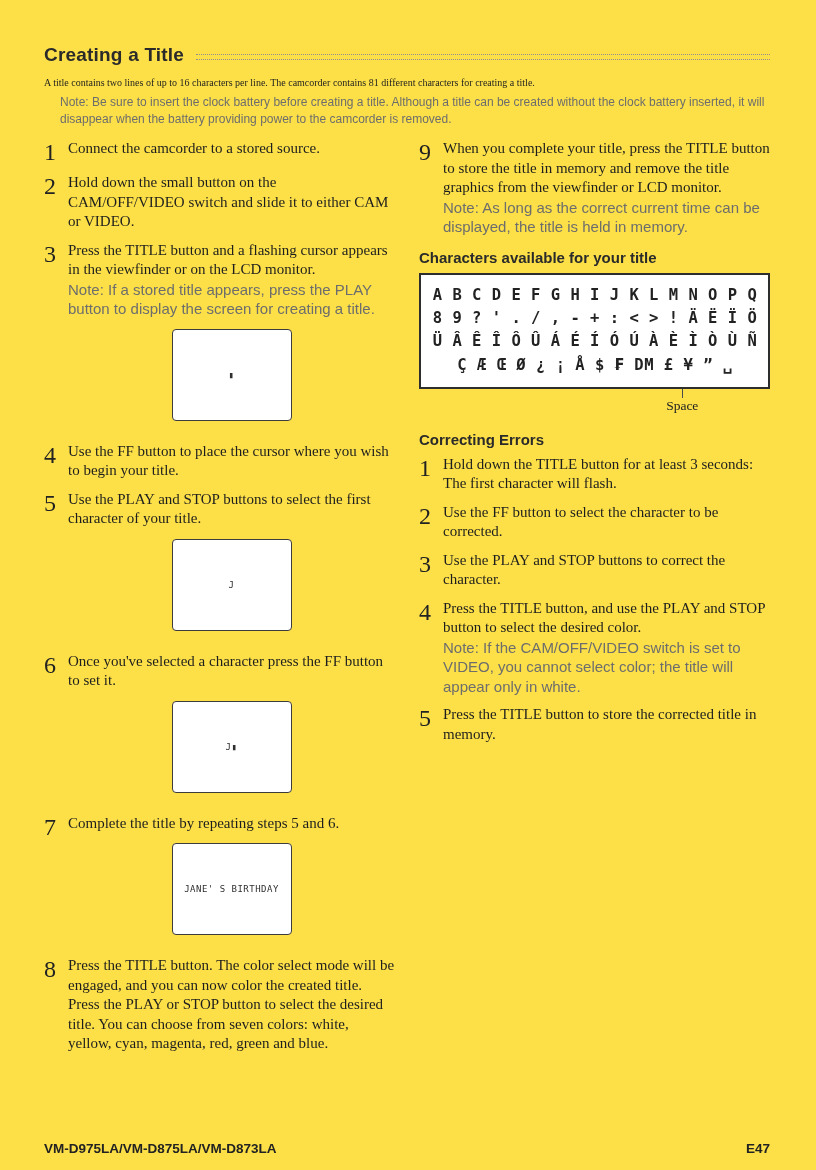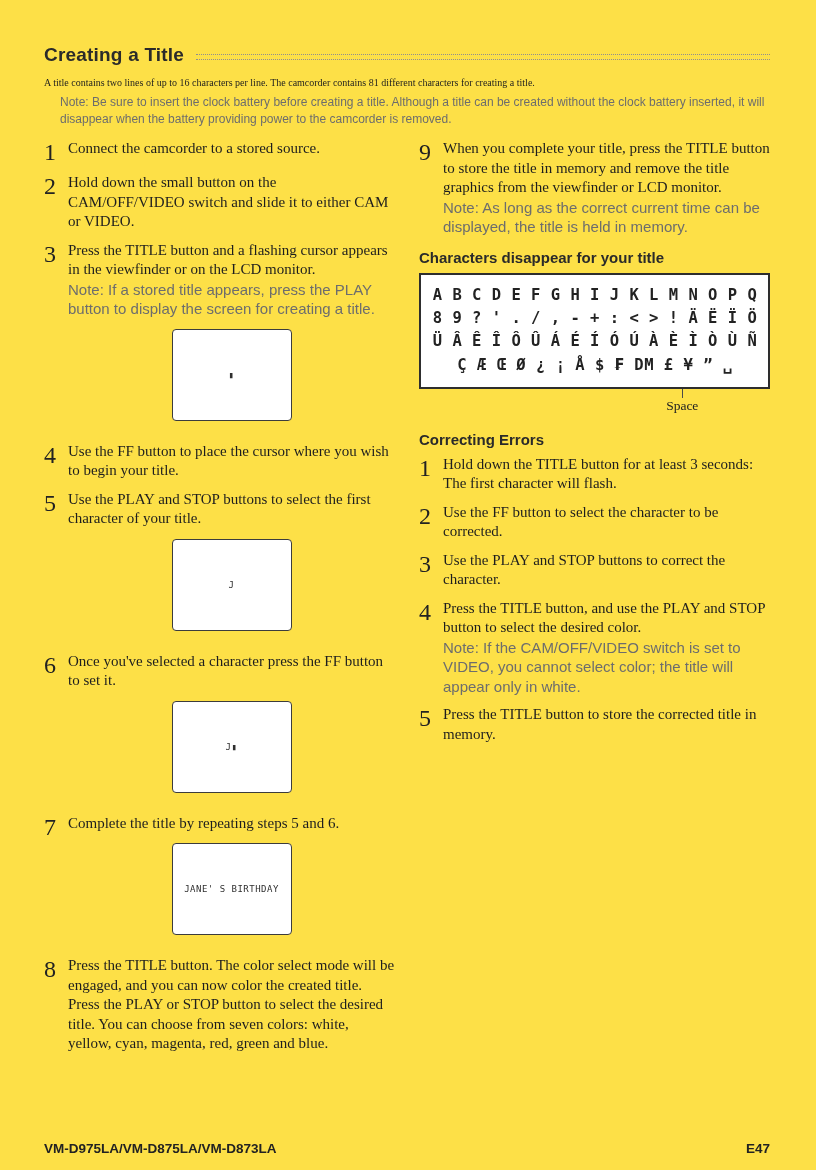--- a/index.html
+++ b/index.html
@@ -162,21 +162,21 @@
     <div class="col">
 
       <div class="step">
         <span class="step-num">9</span>
         <div class="step-body">
           <p>When you complete your title, press the TITLE button to store the title in memory and remove the title graphics from the viewfinder or LCD monitor.</p>
           <p class="note">Note:  As long as the correct current time can be displayed, the title is held in memory.</p>
         </div>
       </div>
 
-      <div class="section-heading">Characters disappear for your title</div>
+      <div class="section-heading">Characters available for your title</div>
 
       <div class="chars-box">
         <div class="chars-row">A B C D E F G H I J K L M N O P Q</div>
         <div class="chars-row">8 9 ? ' . / , - + : &lt; &gt; ! Ä Ë Ï Ö</div>
         <div class="chars-row">Ü Â Ê Î Ô Û Á É Í Ó Ú À È Ì Ò Ù Ñ</div>
         <div class="chars-row">Ç Æ Œ Ø ¿ ¡ Å $ ₣ DM £ ¥ ” ␣</div>
       </div>
 
       <div class="space-pointer">
         <div class="space-tick"></div>

